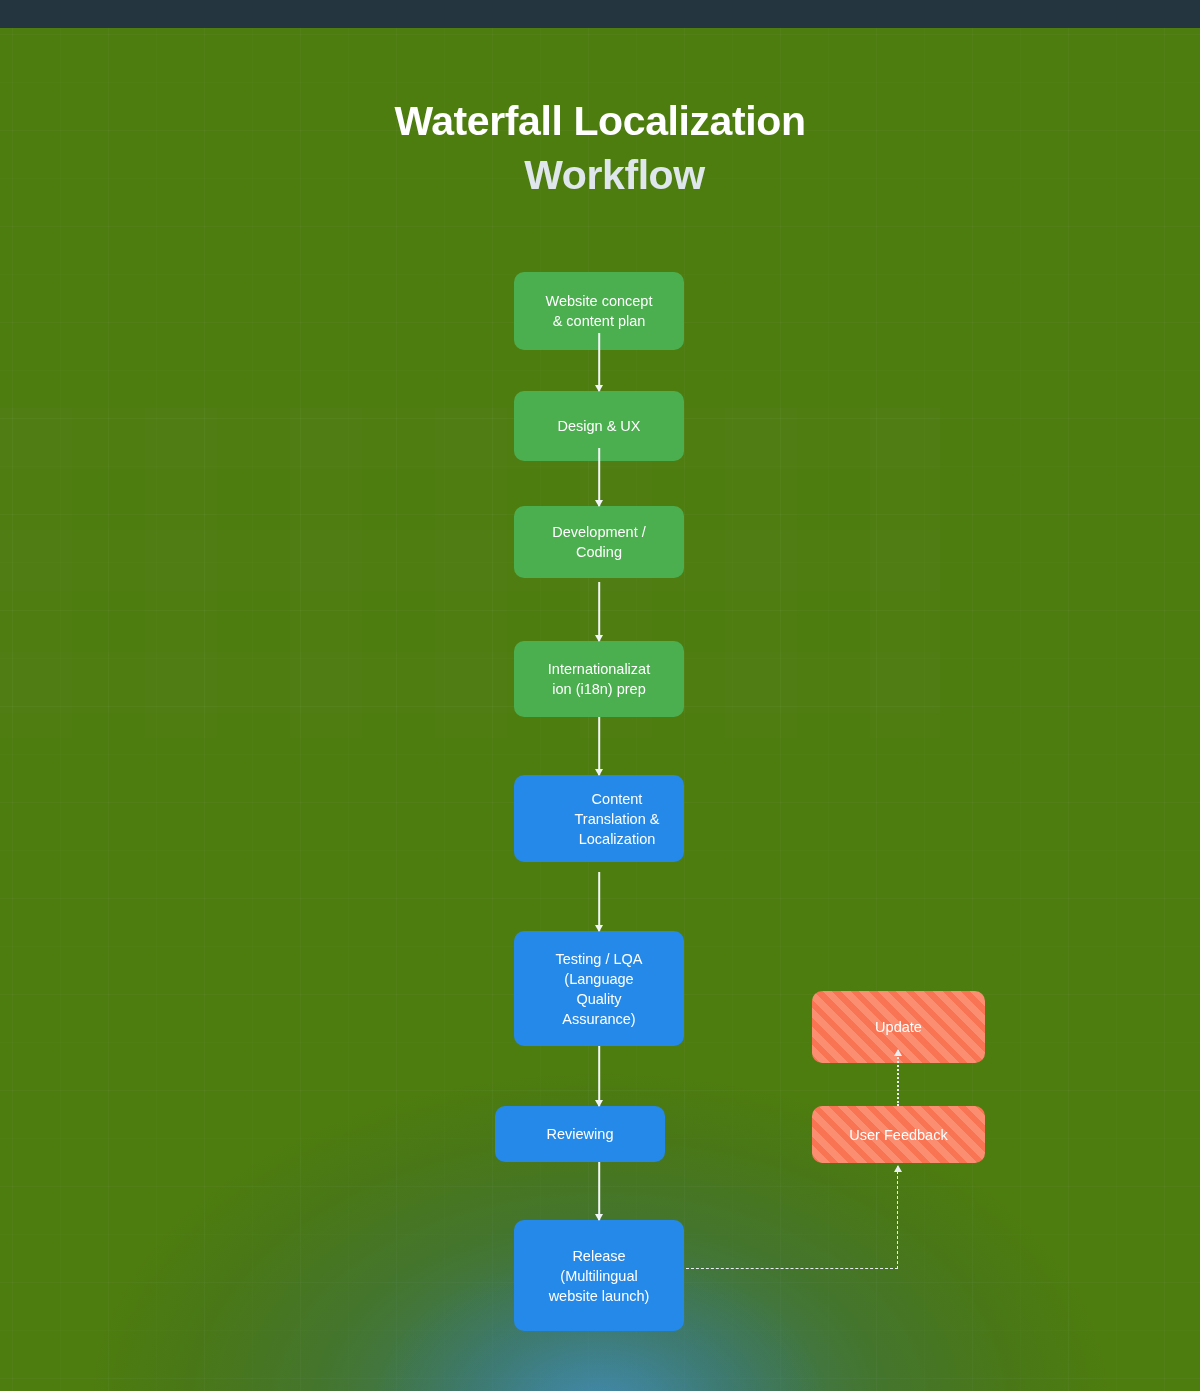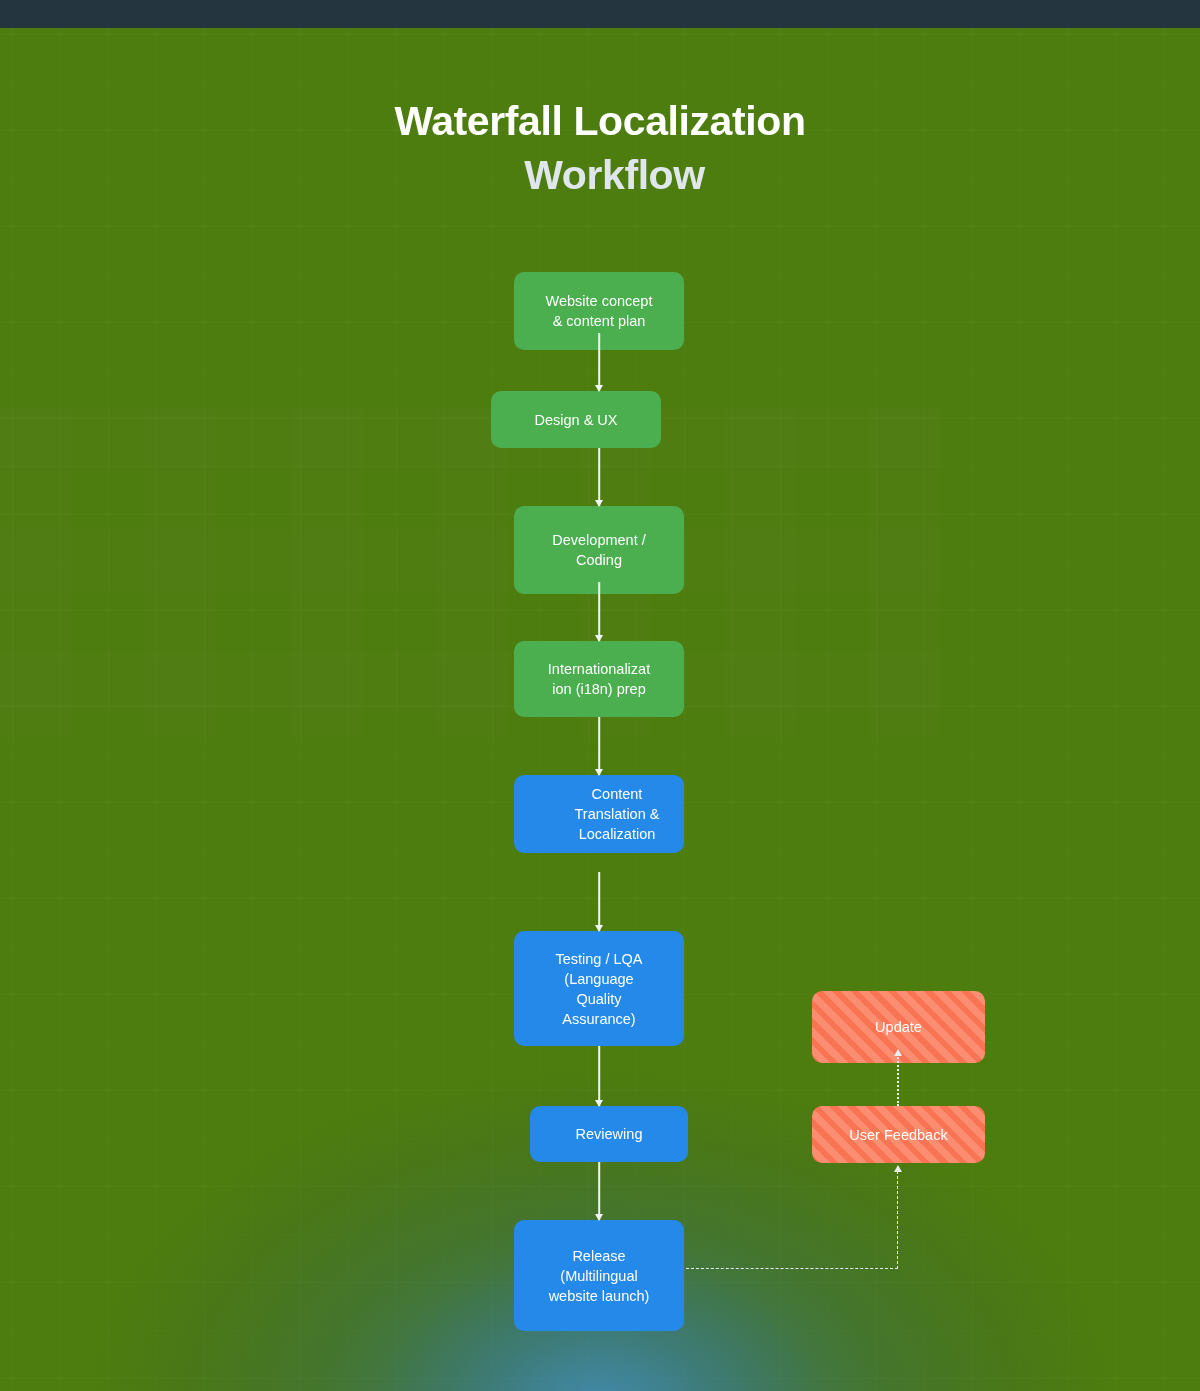--- a/index.html
+++ b/index.html
@@ -166,33 +166,33 @@
   <div class="bg-glow2"></div>
 
   <div class="title">
     <div>Waterfall Localization</div>
     <div class="l2">Workflow</div>
   </div>
 
   <div id="nodes-layer">
       <div class="node green" style="left: 514px; top: 244px; width: 170px; height: 78px;"><span>Website concept
 &amp; content plan</span></div>
-      <div class="node green" style="left: 491px; top: 363px; width: 170px; height: 57px;"><span>Design &amp; UX</span></div>
-      <div class="node green" style="left: 514px; top: 478px; width: 170px; height: 88px; text-align: center;"><span>Development /
+      <div class="node green" style="left: 514px; top: 363px; width: 170px; height: 70px;"><span>Design &amp; UX</span></div>
+      <div class="node green" style="left: 514px; top: 478px; width: 170px; height: 72px; text-align: center;"><span>Development /
 Coding</span></div>
       <div class="node green" style="left: 514px; top: 613px; width: 170px; height: 76px;"><span>Internationalizat
 ion (i18n) prep</span></div>
-      <div class="node blue" style="left: 514px; top: 747px; width: 170px; height: 78px; padding-left: 44px;"><span>Content
+      <div class="node blue" style="left: 514px; top: 747px; width: 170px; height: 87px; padding-left: 44px;"><span>Content
 Translation &amp;
 Localization</span></div>
       <div class="node blue" style="left: 514px; top: 903px; width: 170px; height: 115px;"><span>Testing / LQA
 (Language
 Quality
 Assurance)</span></div>
-      <div class="node blue" style="left: 530px; top: 1078px; width: 158px; height: 56px;"><span>Reviewing</span></div>
+      <div class="node blue" style="left: 495px; top: 1078px; width: 170px; height: 56px;"><span>Reviewing</span></div>
       <div class="node blue" style="left: 514px; top: 1192px; width: 170px; height: 111px;"><span>Release
 (Multilingual
 website launch)</span></div>
       <div class="node hatch" style="left: 812px; top: 963px; width: 173px; height: 72px;"><span>Update</span></div>
       <div class="node hatch" style="left: 812px; top: 1078px; width: 173px; height: 57px;"><span>User Feedback</span></div>
     </div>
   <div id="connectors-layer">
       <div class="conn" style="left: 591px; top: 305px; width: 16px; height: 58px;">
         <div class="stem"></div>
         <div class="head"></div>

